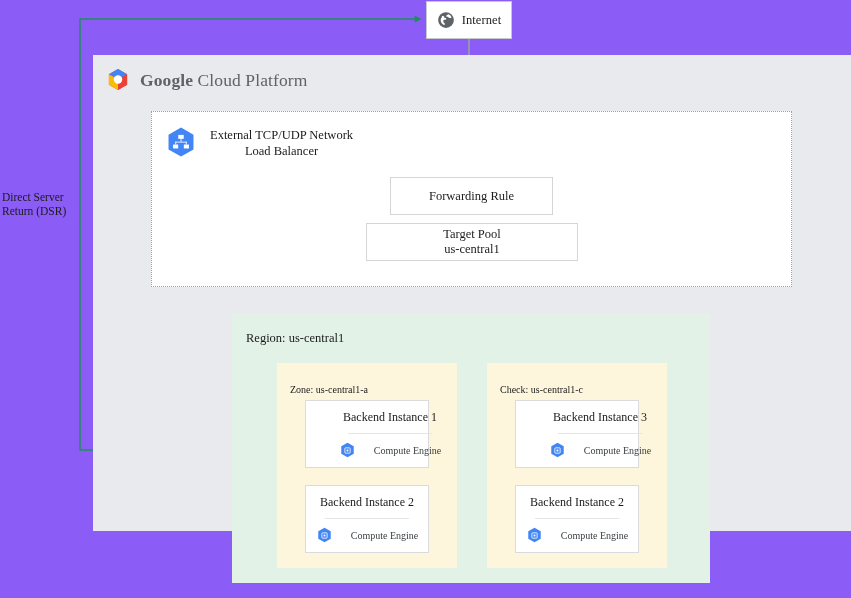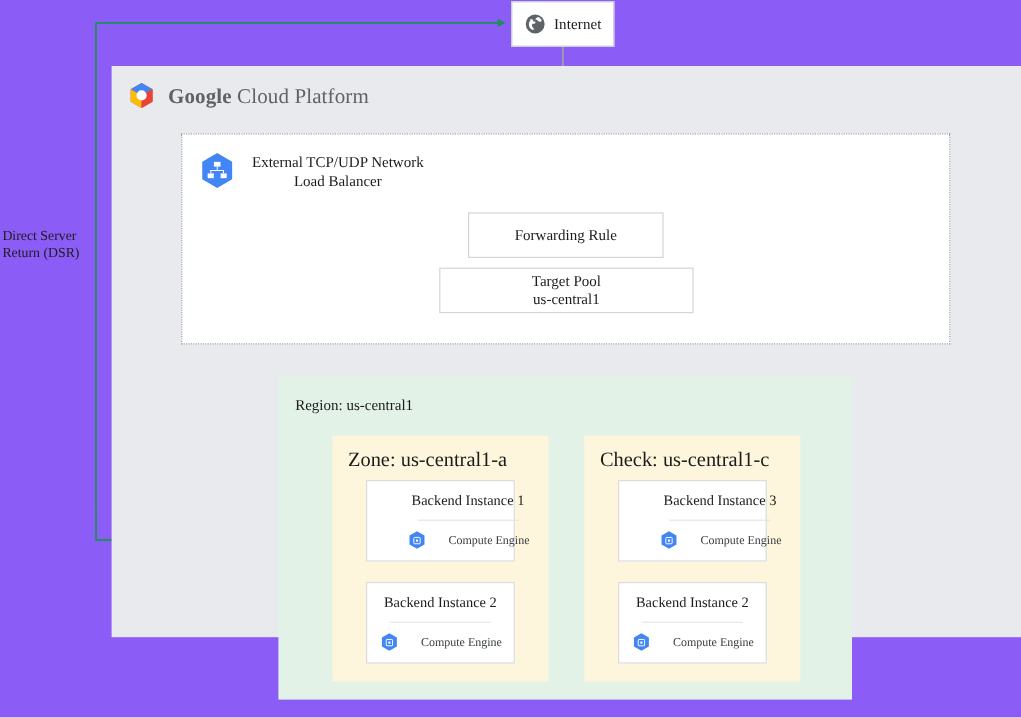--- a/index.html
+++ b/index.html
@@ -131,22 +131,22 @@
   
   .zone {
     position: absolute;
     background: #fdf6dd;
     box-sizing: border-box;
   }
   .zone-a { left: 45px; top: 50px; width: 180px; height: 205px; }
   .zone-c { left: 255px; top: 50px; width: 180px; height: 205px; }
   .zone-title {
     position: absolute;
-    left: 13px; top: 10px;
-    font-size: 17px;
+    left: 13px; top: 21px;
+    font-size: 10px;
     color: #1b1b1b;
     white-space: nowrap;
   }
 
   
   .instance {
     position: absolute;
     left: 28px;
     width: 124px; height: 68px;
     background: #ffffff;

